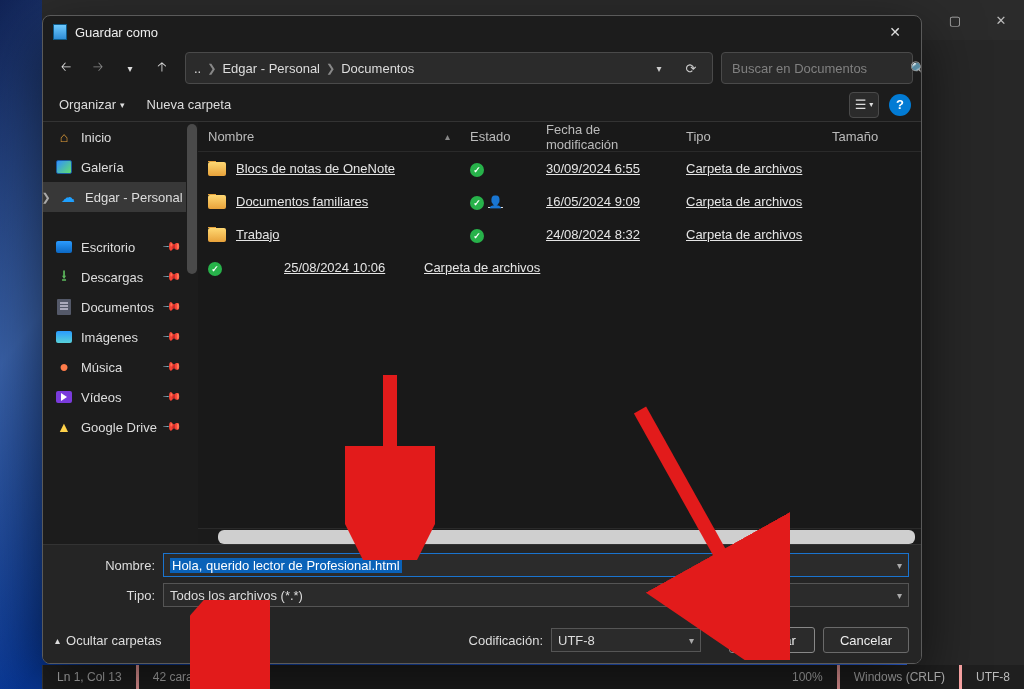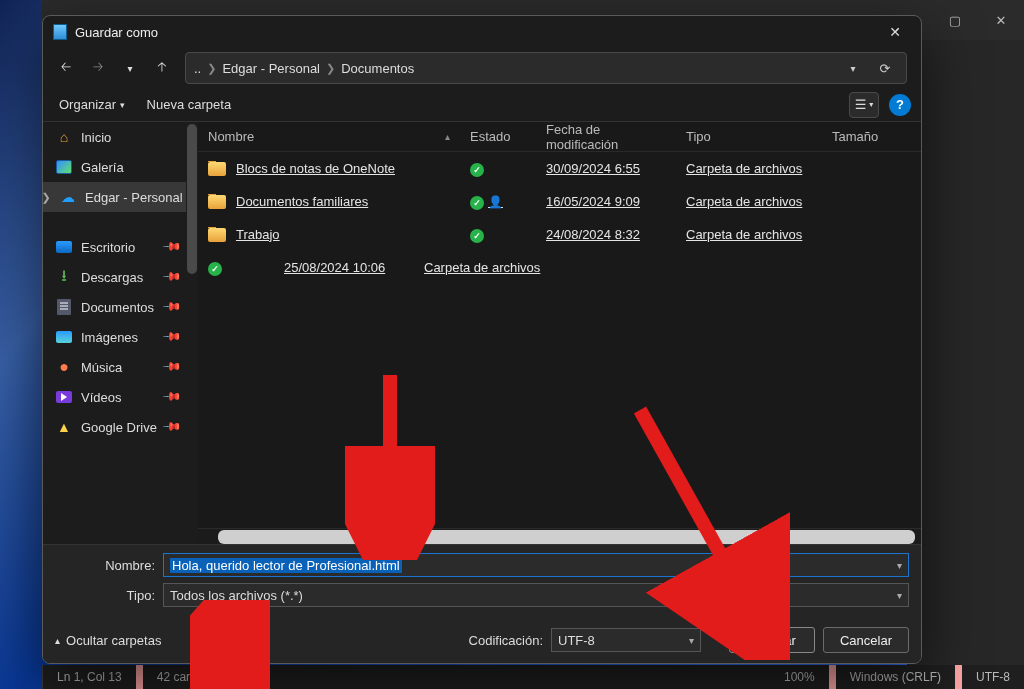--- a/index.html
+++ b/index.html
@@ -37,21 +37,21 @@
   .btb-btn{ width:46px; height:40px; display:flex; align-items:center; justify-content:center; }
   .behind-sidestrip{
     position:absolute; top:40px; bottom:24px; left:907px; right:0;
     background:#272727;
   }
   .behind-status{
     position:absolute; left:42px; right:0; bottom:0; height:24px;
     background:#1f1f1f; color:#bbb;
     display:flex; align-items:center; font-size:12px;
   }
-  .behind-status .cell{ padding:0 14px; border-right:7px solid #fca5a5; height:100%; display:flex; align-items:center; white-space:nowrap;}
+  .behind-status .cell{ padding:0 14px; border-right:3px solid #fca5a5; height:100%; display:flex; align-items:center; white-space:nowrap;}
   .behind-status .spacer{ flex:1; }
 
   
   .dialog{
     position:absolute;
     left:42px; top:15px;
     width:880px; height:649px;
     background:#1c1c1c;
     border:1px solid #5a5a5a;
     border-radius:8px;
@@ -261,20 +261,24 @@
       <span class="sep">❯</span>
       <span class="txt">Edgar - Personal</span>
       <span class="sep">❯</span>
       <span class="txt">Documentos</span>
       <div class="endbtns">
         <div class="cbtn" style="font-size:10px">▾</div>
         <div class="cbtn">⟳</div>
       </div>
     </div>
 
+    <div class="searchbox">
+      <input placeholder="Buscar en Documentos" style="">
+      <span style="color:#aaa">🔍</span>
+    </div>
   </div>
 
   <div class="toolbar">
     <div class="tbtn">
       <span>Organizar</span>
       <span style="font-size:9px">▾</span>
     </div>
     <div class="tbtn">
       <span>Nueva carpeta</span>
     </div>

